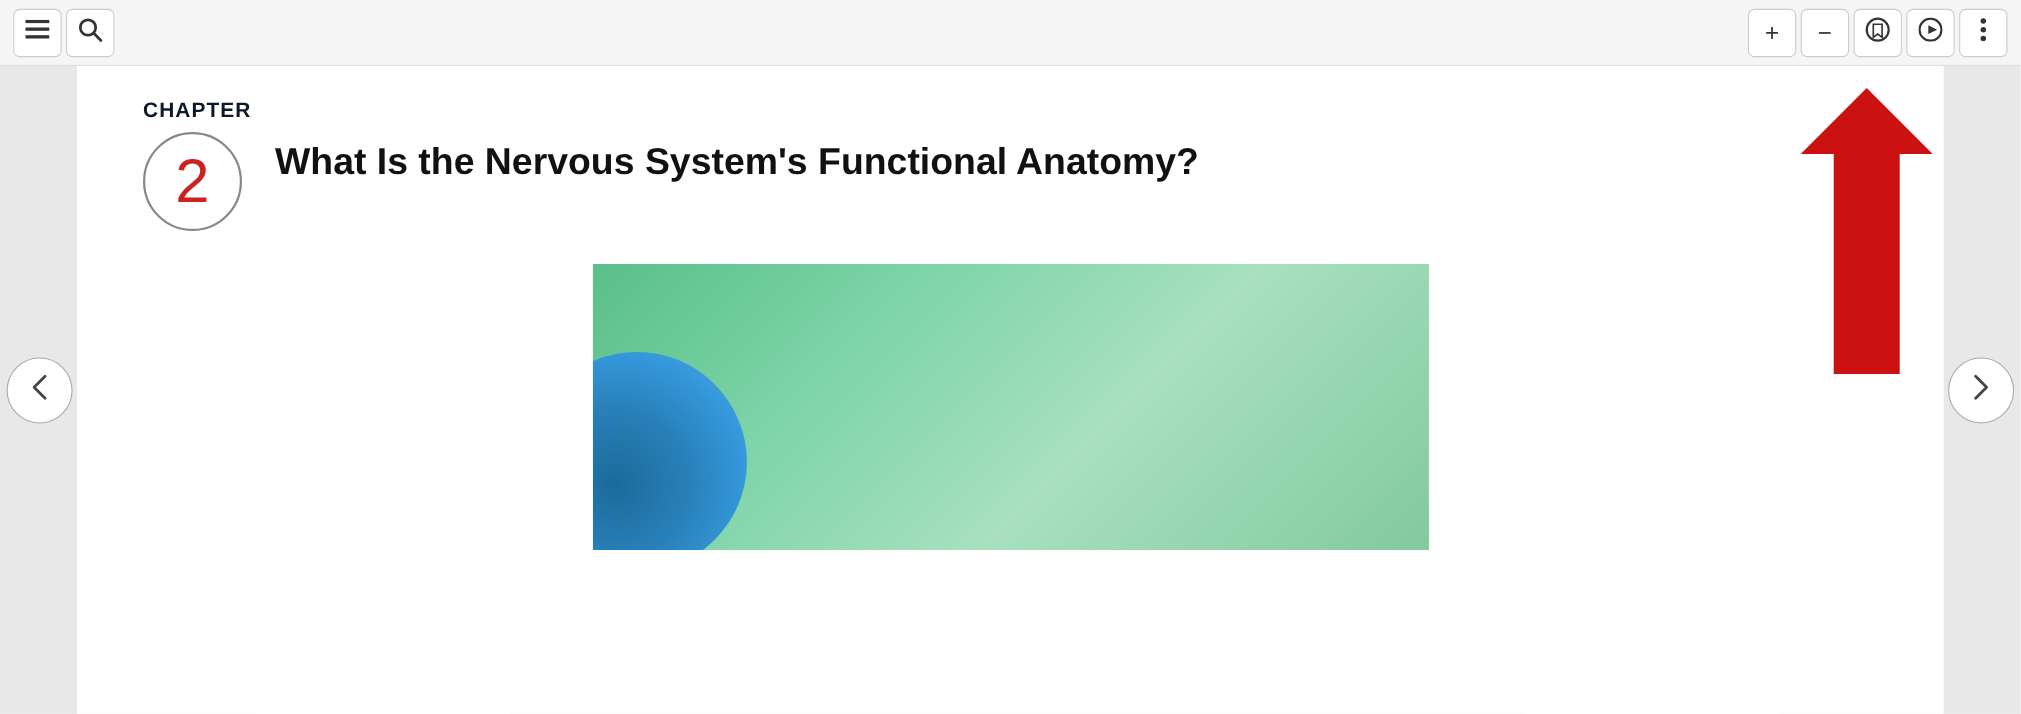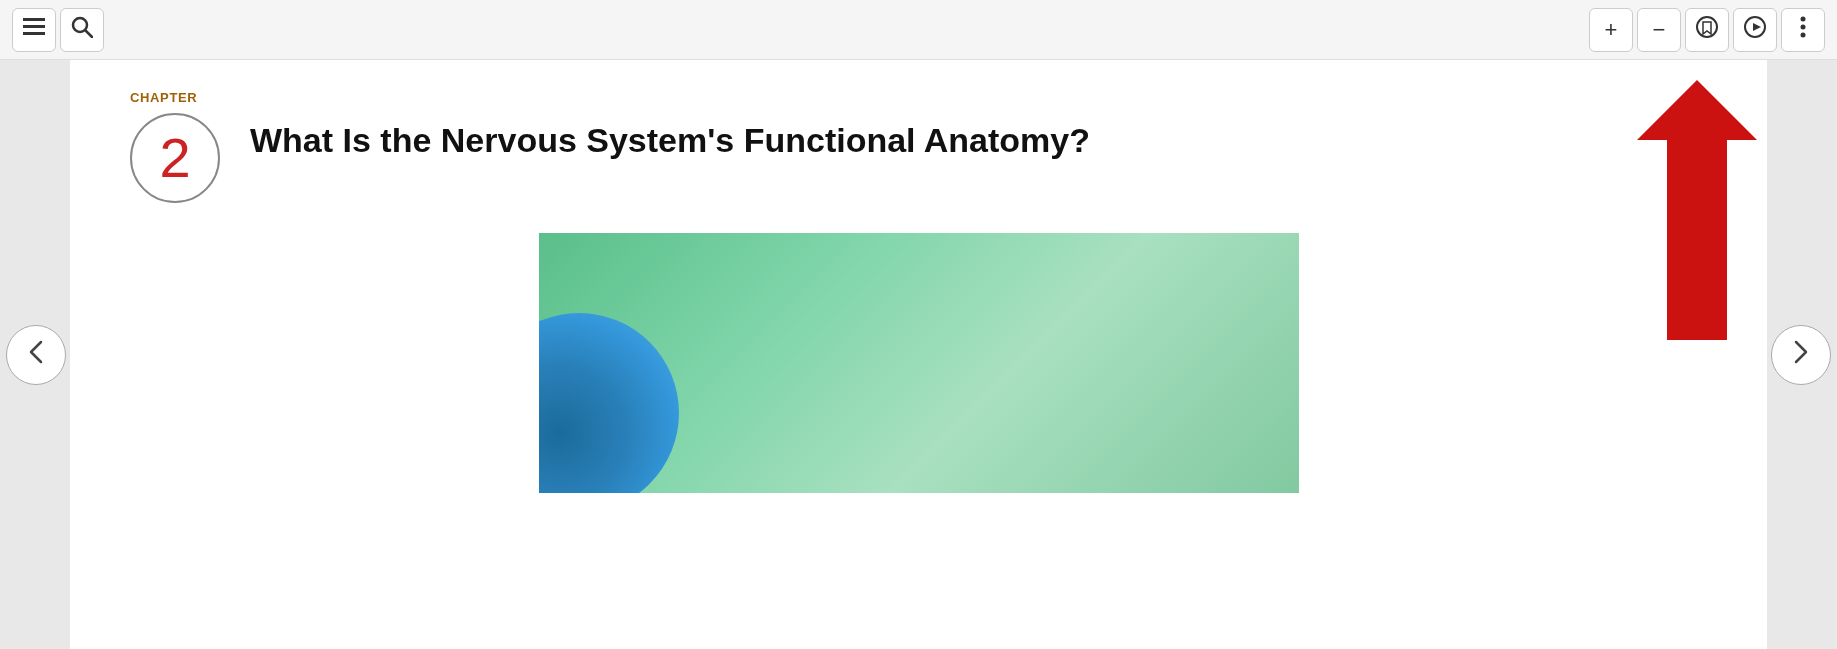--- a/index.html
+++ b/index.html
@@ -76,24 +76,24 @@
     .page-content {
       flex: 1;
       background: #fff;
       margin: 0 70px;
       padding: 30px 60px;
       position: relative;
       overflow: hidden;
     }
 
     .chapter-label {
-      font-size: 13px;
+      font-size: 19px;
       font-weight: 700;
       letter-spacing: 0.05em;
-      color: #a16207;
+      color: #0f172a;
       margin-bottom: 8px;
     }
 
     .chapter-header {
       display: flex;
       align-items: flex-start;
       gap: 30px;
       margin-bottom: 30px;
     }
 

